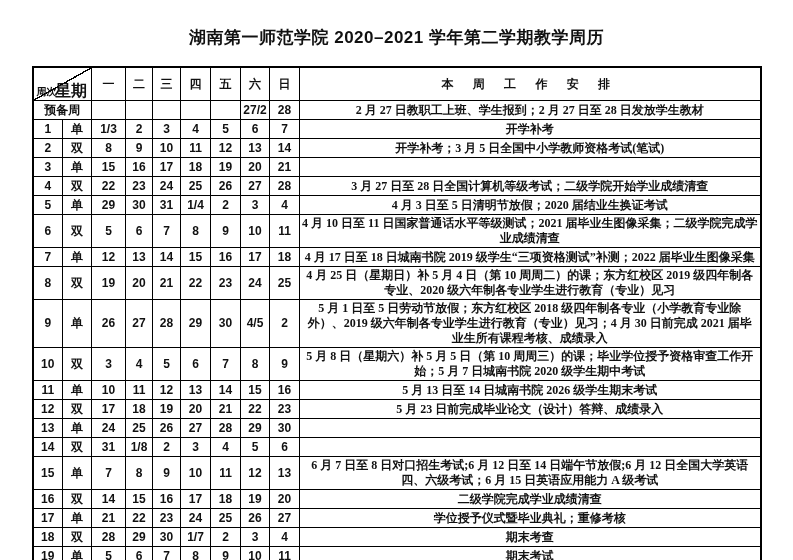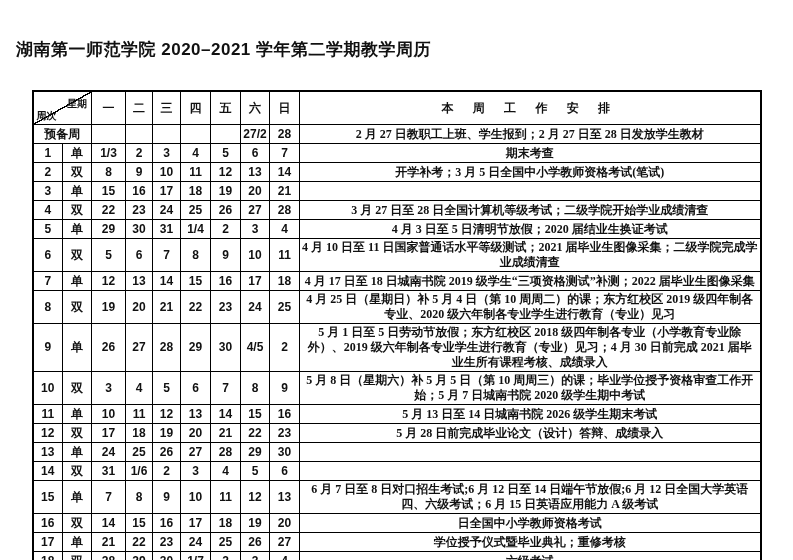--- a/index.html
+++ b/index.html
@@ -12,23 +12,24 @@
     font-family: "Liberation Sans", "DejaVu Sans", sans-serif;
     color: #111111;
   }
   .page {
     width: 793px;
     height: 560px;
     background: #ffffff;
     box-sizing: border-box;
   }
   .title {
-    margin: 16px;
+    margin: 4px;
     padding-top: 22px;
     padding-bottom: 13px;
+    text-align: center;
     font-size: 17px;
     font-weight: bold;
     letter-spacing: 0.5px;
     color: #111111;
   }
   table.calendar {
     width: 728px;
     margin: 0 auto;
     border-collapse: collapse;
     table-layout: fixed;
@@ -52,23 +53,23 @@
     padding: 0;
     background:
       linear-gradient(to bottom right,
         transparent calc(50% - 0.7px),
         #000000 calc(50% - 0.7px),
         #000000 calc(50% + 0.7px),
         transparent calc(50% + 0.7px));
   }
   th.corner .corner-top {
     position: absolute;
-    top: 4px;
+    top: 15px;
     right: 4px;
-    font-size: 10px;
+    font-size: 16px;
   }
   th.corner .corner-bottom {
     position: absolute;
     bottom: 1px;
     left: 3px;
     font-size: 10px;
   }
   th.work-head {
     letter-spacing: 8px;
     font-size: 14px;
@@ -137,21 +138,21 @@
         <tr class="single">
           <td class="week-cell">1</td>
           <td class="parity-cell">单</td>
           <td class="day-cell">1/3</td>
           <td class="day-cell">2</td>
           <td class="day-cell">3</td>
           <td class="day-cell">4</td>
           <td class="day-cell">5</td>
           <td class="day-cell">6</td>
           <td class="day-cell">7</td>
-          <td class="work-cell">期末考查</td>
+          <td class="work-cell">开学补考</td>
         </tr>
         <tr class="single">
           <td class="week-cell">2</td>
           <td class="parity-cell">双</td>
           <td class="day-cell">8</td>
           <td class="day-cell">9</td>
           <td class="day-cell">10</td>
           <td class="day-cell">11</td>
           <td class="day-cell">12</td>
           <td class="day-cell">13</td>
@@ -269,39 +270,39 @@
         <tr class="single">
           <td class="week-cell">12</td>
           <td class="parity-cell">双</td>
           <td class="day-cell">17</td>
           <td class="day-cell">18</td>
           <td class="day-cell">19</td>
           <td class="day-cell">20</td>
           <td class="day-cell">21</td>
           <td class="day-cell">22</td>
           <td class="day-cell">23</td>
-          <td class="work-cell">5 月 28 日前完成毕业论文（设计）答辩、成绩录入</td>
+          <td class="work-cell">5 月 23 日前完成毕业论文（设计）答辩、成绩录入</td>
         </tr>
         <tr class="single">
           <td class="week-cell">13</td>
           <td class="parity-cell">单</td>
           <td class="day-cell">24</td>
           <td class="day-cell">25</td>
           <td class="day-cell">26</td>
           <td class="day-cell">27</td>
           <td class="day-cell">28</td>
           <td class="day-cell">29</td>
           <td class="day-cell">30</td>
           <td class="work-cell"></td>
         </tr>
         <tr class="single">
           <td class="week-cell">14</td>
           <td class="parity-cell">双</td>
           <td class="day-cell">31</td>
-          <td class="day-cell">1/6</td>
+          <td class="day-cell">1/8</td>
           <td class="day-cell">2</td>
           <td class="day-cell">3</td>
           <td class="day-cell">4</td>
           <td class="day-cell">5</td>
           <td class="day-cell">6</td>
           <td class="work-cell"></td>
         </tr>
         <tr class="single">
           <td class="week-cell">15</td>
           <td class="parity-cell">单</td>
@@ -317,21 +318,21 @@
         <tr class="single">
           <td class="week-cell">16</td>
           <td class="parity-cell">双</td>
           <td class="day-cell">14</td>
           <td class="day-cell">15</td>
           <td class="day-cell">16</td>
           <td class="day-cell">17</td>
           <td class="day-cell">18</td>
           <td class="day-cell">19</td>
           <td class="day-cell">20</td>
-          <td class="work-cell">日全国中小学教师资格考试</td>
+          <td class="work-cell">二级学院完成学业成绩清查</td>
         </tr>
         <tr class="single">
           <td class="week-cell">17</td>
           <td class="parity-cell">单</td>
           <td class="day-cell">21</td>
           <td class="day-cell">22</td>
           <td class="day-cell">23</td>
           <td class="day-cell">24</td>
           <td class="day-cell">25</td>
           <td class="day-cell">26</td>
@@ -341,21 +342,21 @@
         <tr class="single">
           <td class="week-cell">18</td>
           <td class="parity-cell">双</td>
           <td class="day-cell">28</td>
           <td class="day-cell">29</td>
           <td class="day-cell">30</td>
           <td class="day-cell">1/7</td>
           <td class="day-cell">2</td>
           <td class="day-cell">3</td>
           <td class="day-cell">4</td>
-          <td class="work-cell">六级考试</td>
+          <td class="work-cell">期末考查</td>
         </tr>
         <tr class="single">
           <td class="week-cell">19</td>
           <td class="parity-cell">单</td>
           <td class="day-cell">5</td>
           <td class="day-cell">6</td>
           <td class="day-cell">7</td>
           <td class="day-cell">8</td>
           <td class="day-cell">9</td>
           <td class="day-cell">10</td>

